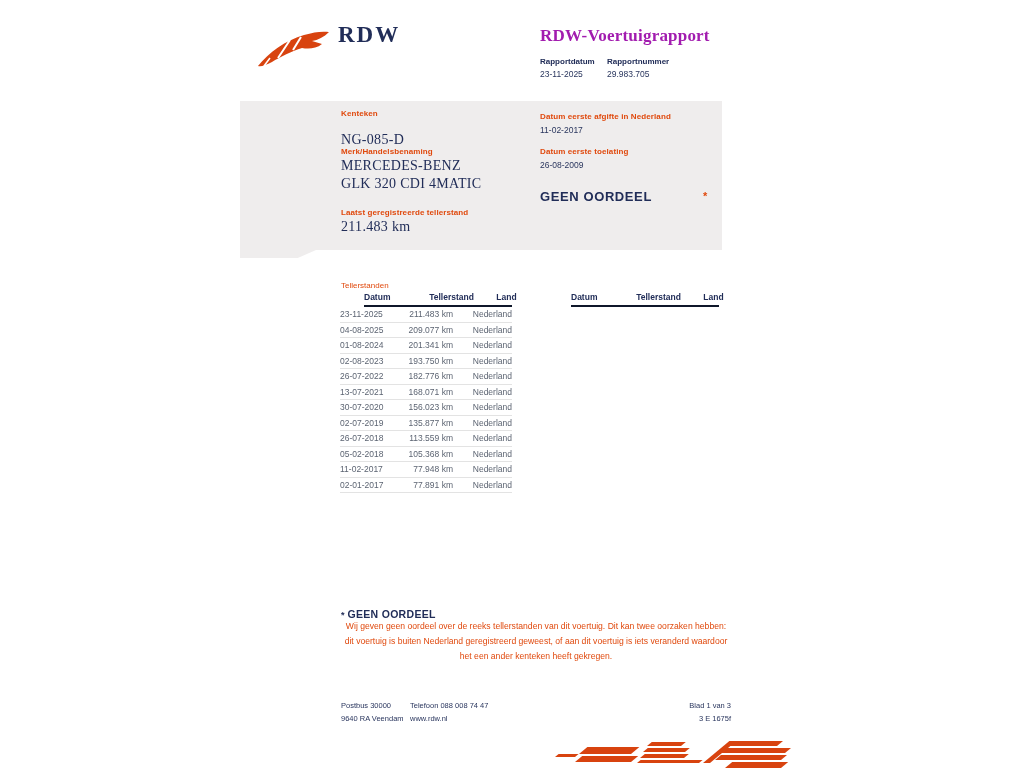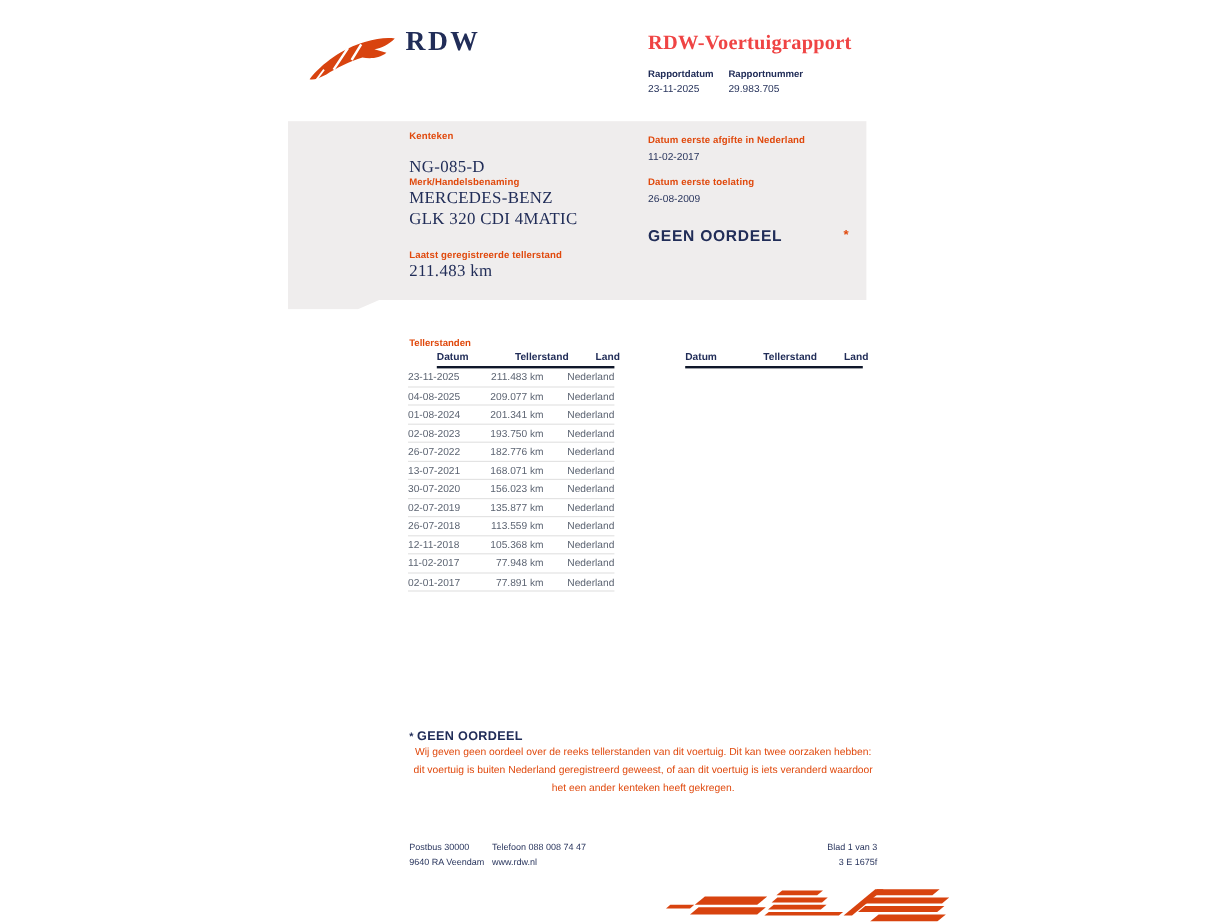--- a/index.html
+++ b/index.html
@@ -10,21 +10,21 @@
   }
   .abs{position:absolute;}
 
   
   .wordmark{
     left:338px;top:22px;font-family:"Liberation Serif",serif;
     font-size:23px;font-weight:600;letter-spacing:2px;color:#212D58;
   }
   .doc-title{
     left:540px;top:26px;font-family:"Liberation Serif",serif;
-    font-size:17px;font-weight:700;color:#ef4444;letter-spacing:.2px;
+    font-size:17px;font-weight:700;color:#a21caf;letter-spacing:.2px;
   }
   .meta-label{font-size:8px;font-weight:700;color:#212D58;}
   .meta-value{font-size:8.5px;color:#2A365E;margin-top:3px;}
 
   
   .graybox{
     left:240px;top:101px;width:482px;height:149px;background:#EFEDED;
   }
   .graybox-tab{
     left:240px;top:250px;width:76px;height:8px;background:#EFEDED;
@@ -35,21 +35,21 @@
     font-family:"Liberation Serif",serif;font-size:14px;color:#212D58;
     letter-spacing:.3px;
   }
   .f-value-sm{font-size:8.5px;color:#2A365E;}
   .verdict{
     font-size:13px;font-weight:700;color:#212D58;letter-spacing:.6px;
   }
   .verdict-star{font-size:11px;font-weight:700;color:#E0490D;}
 
   
-  .section-title{font-size:8px;font-weight:700;color:#E0490D;}
+  .section-title{font-size:8px;font-weight:400;color:#E0490D;}
   .mtable{width:172px;}
   .t-head{
     display:grid;grid-template-columns:62px 51px 59px;
     font-size:8.5px;font-weight:700;color:#212D58;
     padding-bottom:3px;border-bottom:2px solid #0f172a;margin-left:24px;
   }
   .t-head span:nth-child(2),.t-head span:nth-child(3){text-align:center;}
   .t-row{
     display:grid;grid-template-columns:62px 51px 59px;
     height:14.5px;align-items:center;
@@ -175,21 +175,21 @@
     <span>Nederland</span>
   </div>
 
   <div class="t-row">
     <span>26-07-2018</span>
     <span>113.559 km</span>
     <span>Nederland</span>
   </div>
 
   <div class="t-row">
-    <span>12-11-2018</span>
+    <span>05-02-2018</span>
     <span>105.368 km</span>
     <span>Nederland</span>
   </div>
 
   <div class="t-row">
     <span>11-02-2017</span>
     <span>77.948 km</span>
     <span>Nederland</span>
   </div>
 

